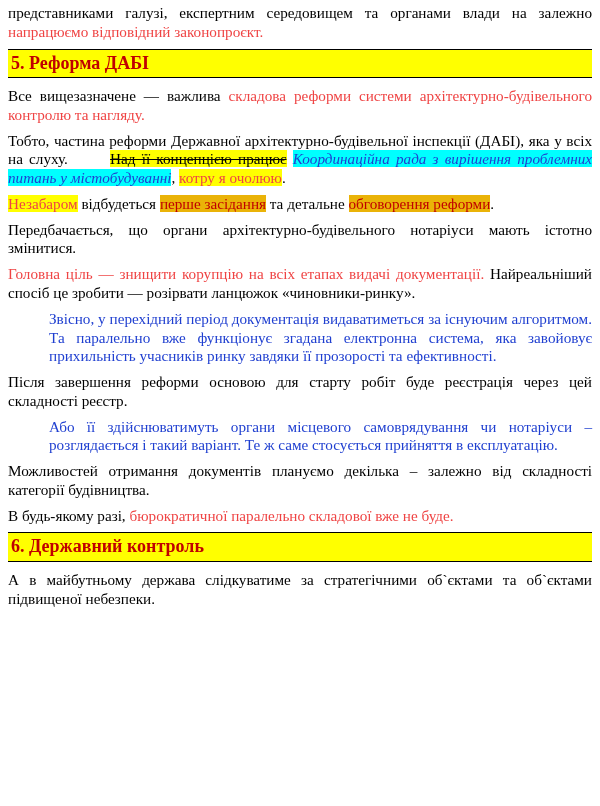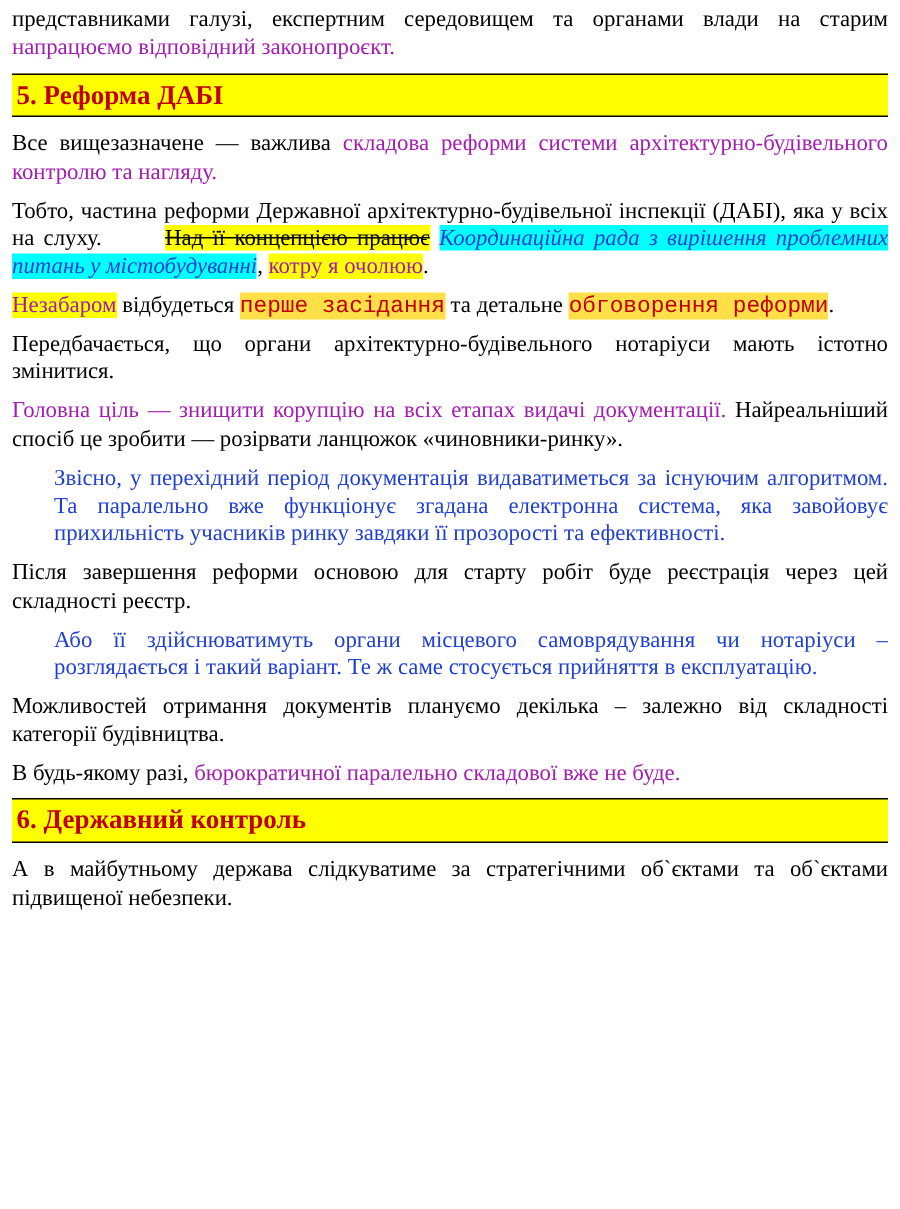--- a/index.html
+++ b/index.html
@@ -22,51 +22,51 @@
   }
   p {
     margin: 0 0 7px 0;
     font-size: 15.2px;
     line-height: 1.235;
     text-align: justify;
     text-justify: inter-word;
     hyphens: none;
   }
   p.indent {
-    margin-left: 28px;
+    margin-left: 41px;
   }
   .heading {
     margin: 5px 0 9px 0;
     padding: 3px 2px 3px 3px;
     font-size: 18px;
     font-weight: bold;
     border-top: 1.5px solid #000;
     border-bottom: 1.5px solid #000;
     background: #ffff00;
     color: #c00000;
     line-height: 1.2;
   }
   .hl-yellow { background: #ffff00; }
   .hl-cyan   { background: #00ffff; }
-  .hl-magenta{ background: #fde047; font-family: Liberation Mono, monospace; }
-  .red   { color: #a21caf; }
+  .hl-magenta{ background: #eab308; }
+  .red   { color: #ef4444; }
   .dkred { color: #c00000; }
   .blue  { color: #1f3fd0; }
   .black { color: #000000; }
   .ital  { font-style: italic; }
   .strike-blk { text-decoration: line-through; text-decoration-color: #000; margin-left: 36px; }
 </style>
 </head>
 <body>
 
 <div class="page">
 
   <p>
     <span>представниками галузі, експертним середовищем та органами влади на</span>
-    <span>старим </span><span class="red">напрацюємо відповідний законопроєкт.</span>
+    <span>залежно </span><span class="red">напрацюємо відповідний законопроєкт.</span>
   </p>
 
   <div class="heading">5. Реформа ДАБІ</div>
 
   <p>
     <span class="black">Все вищезазначене — важлива </span><span class="red">складова реформи системи архітектурно-будівельного контролю та нагляду.</span>
   </p>
 
   <p>
     <span class="black">Тобто, частина реформи Державної архітектурно-будівельної інспекції (ДАБІ), яка у всіх на слуху. </span><span class="hl-yellow strike-blk">Над її концепцією працює</span><span> </span><span class="hl-cyan blue ital">Координаційна рада з вирішення проблемних питань у містобудуванні</span><span class="black">, </span><span class="hl-yellow red">котру я очолюю</span><span class="black">.</span>

